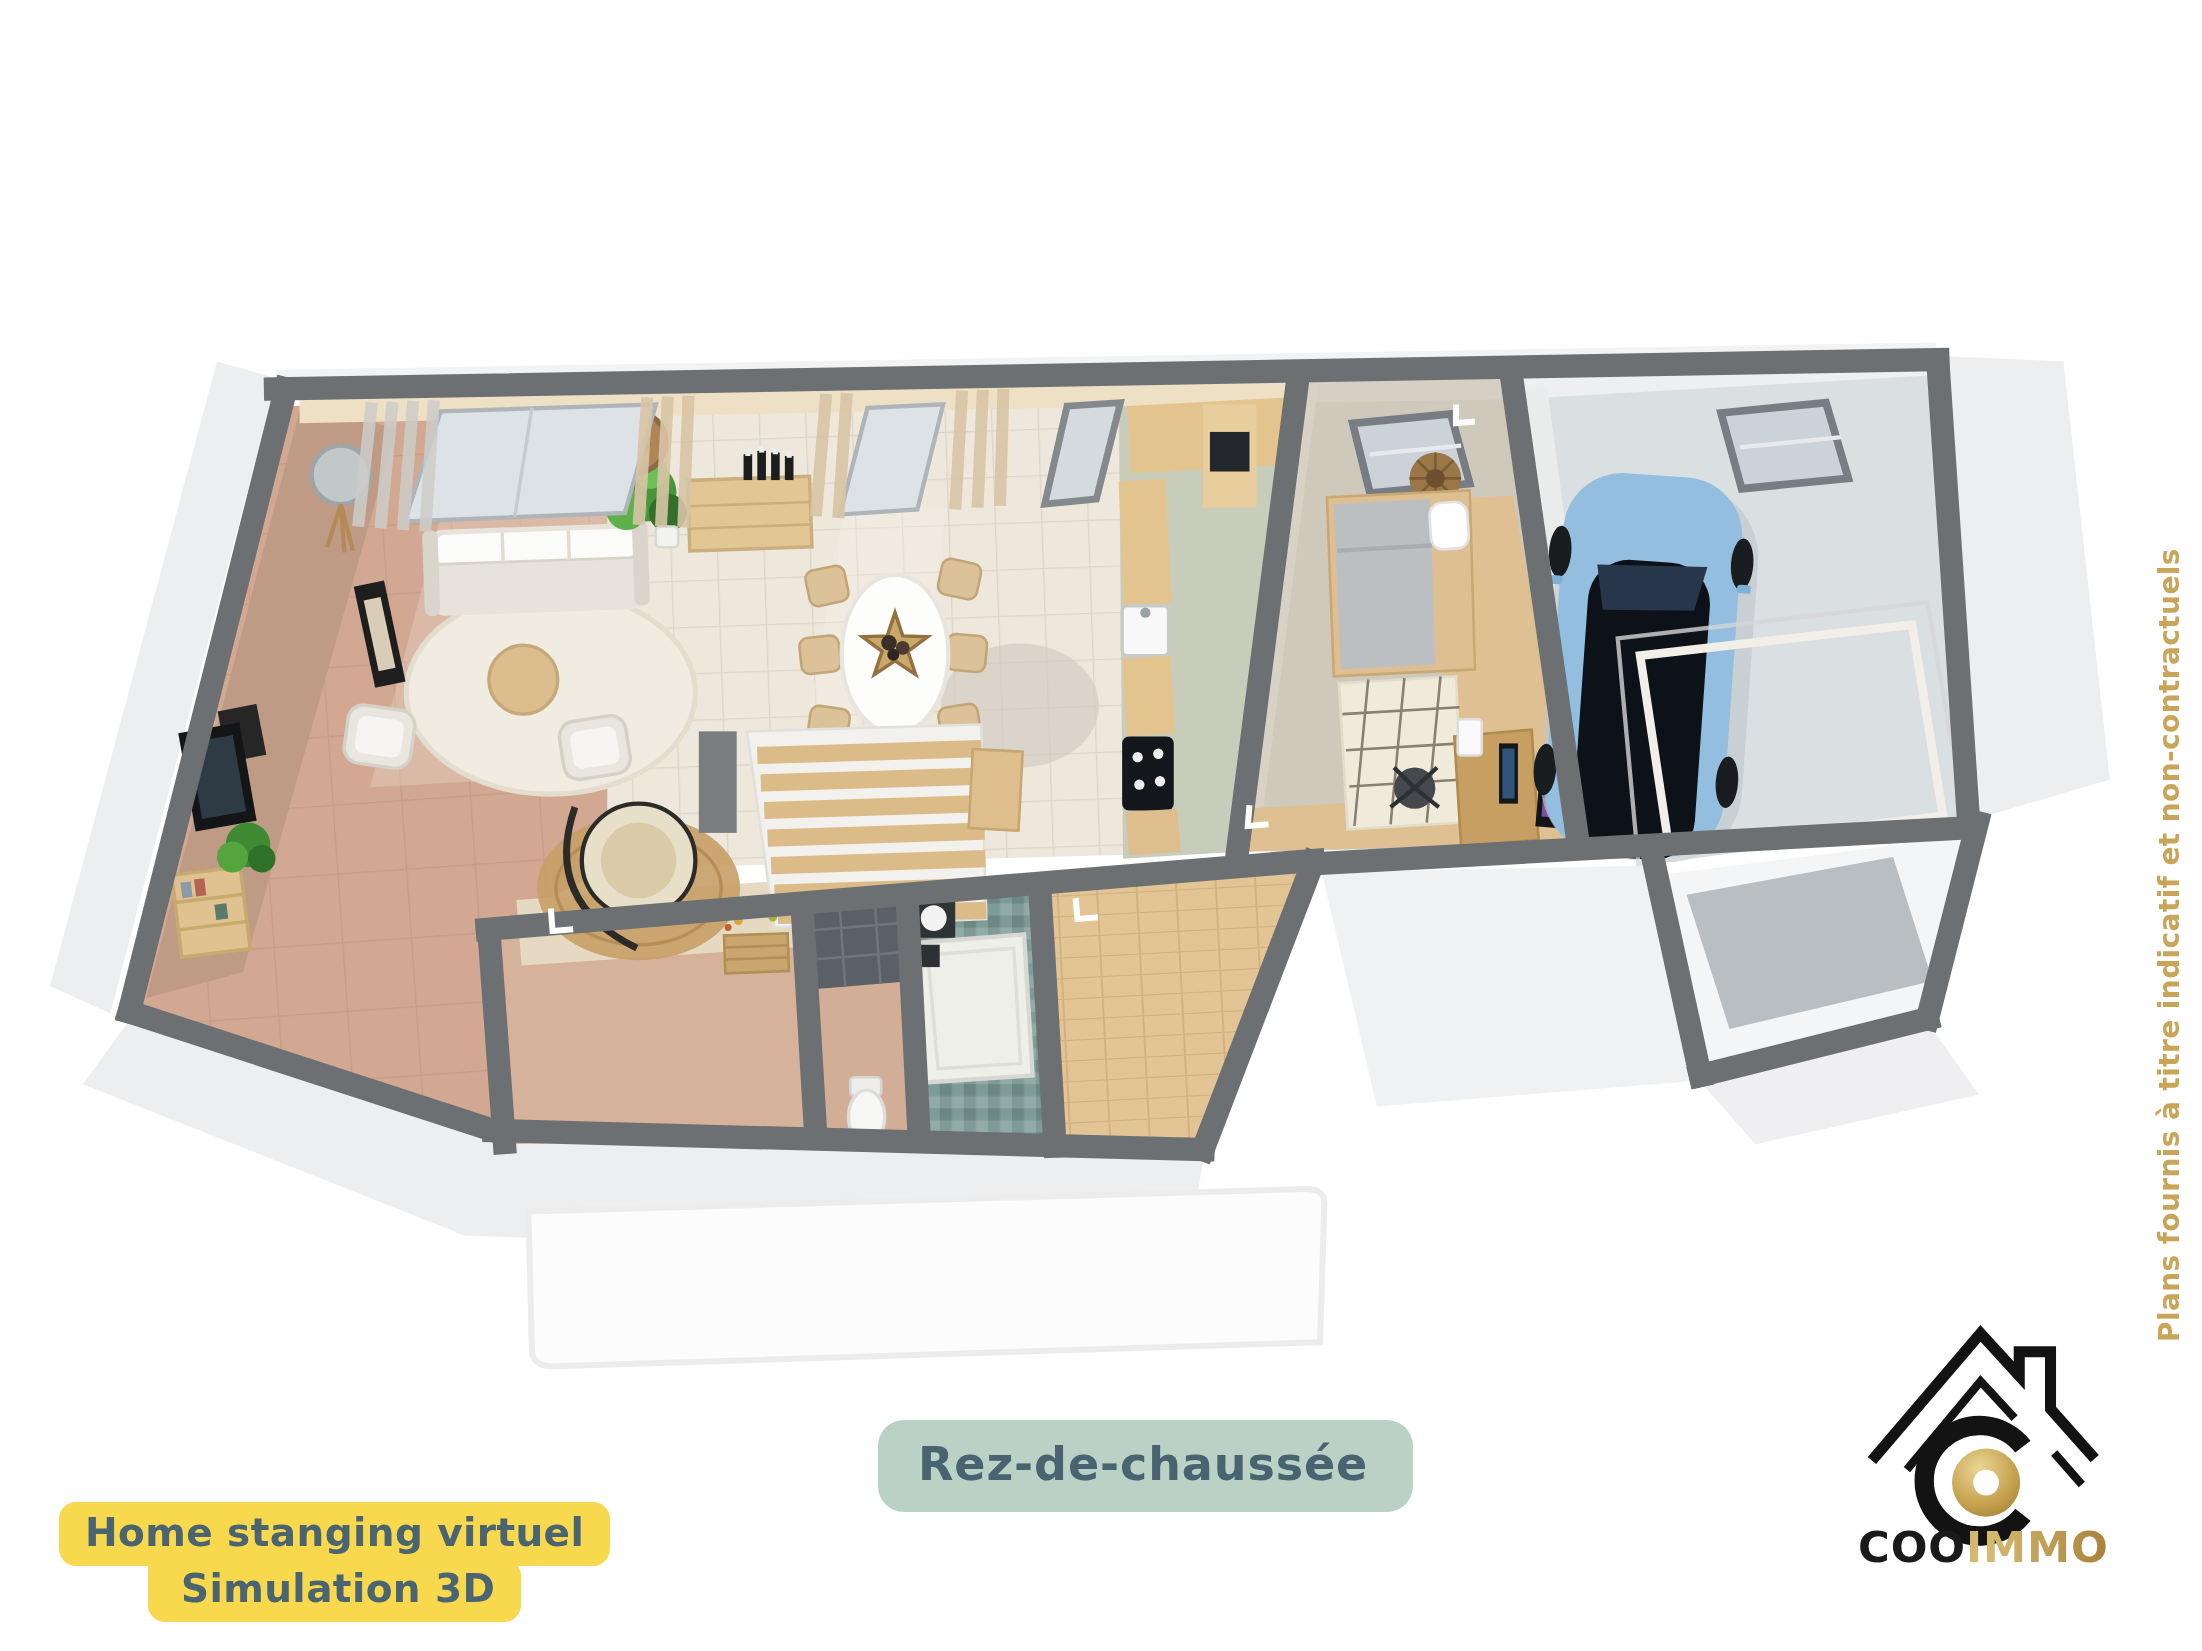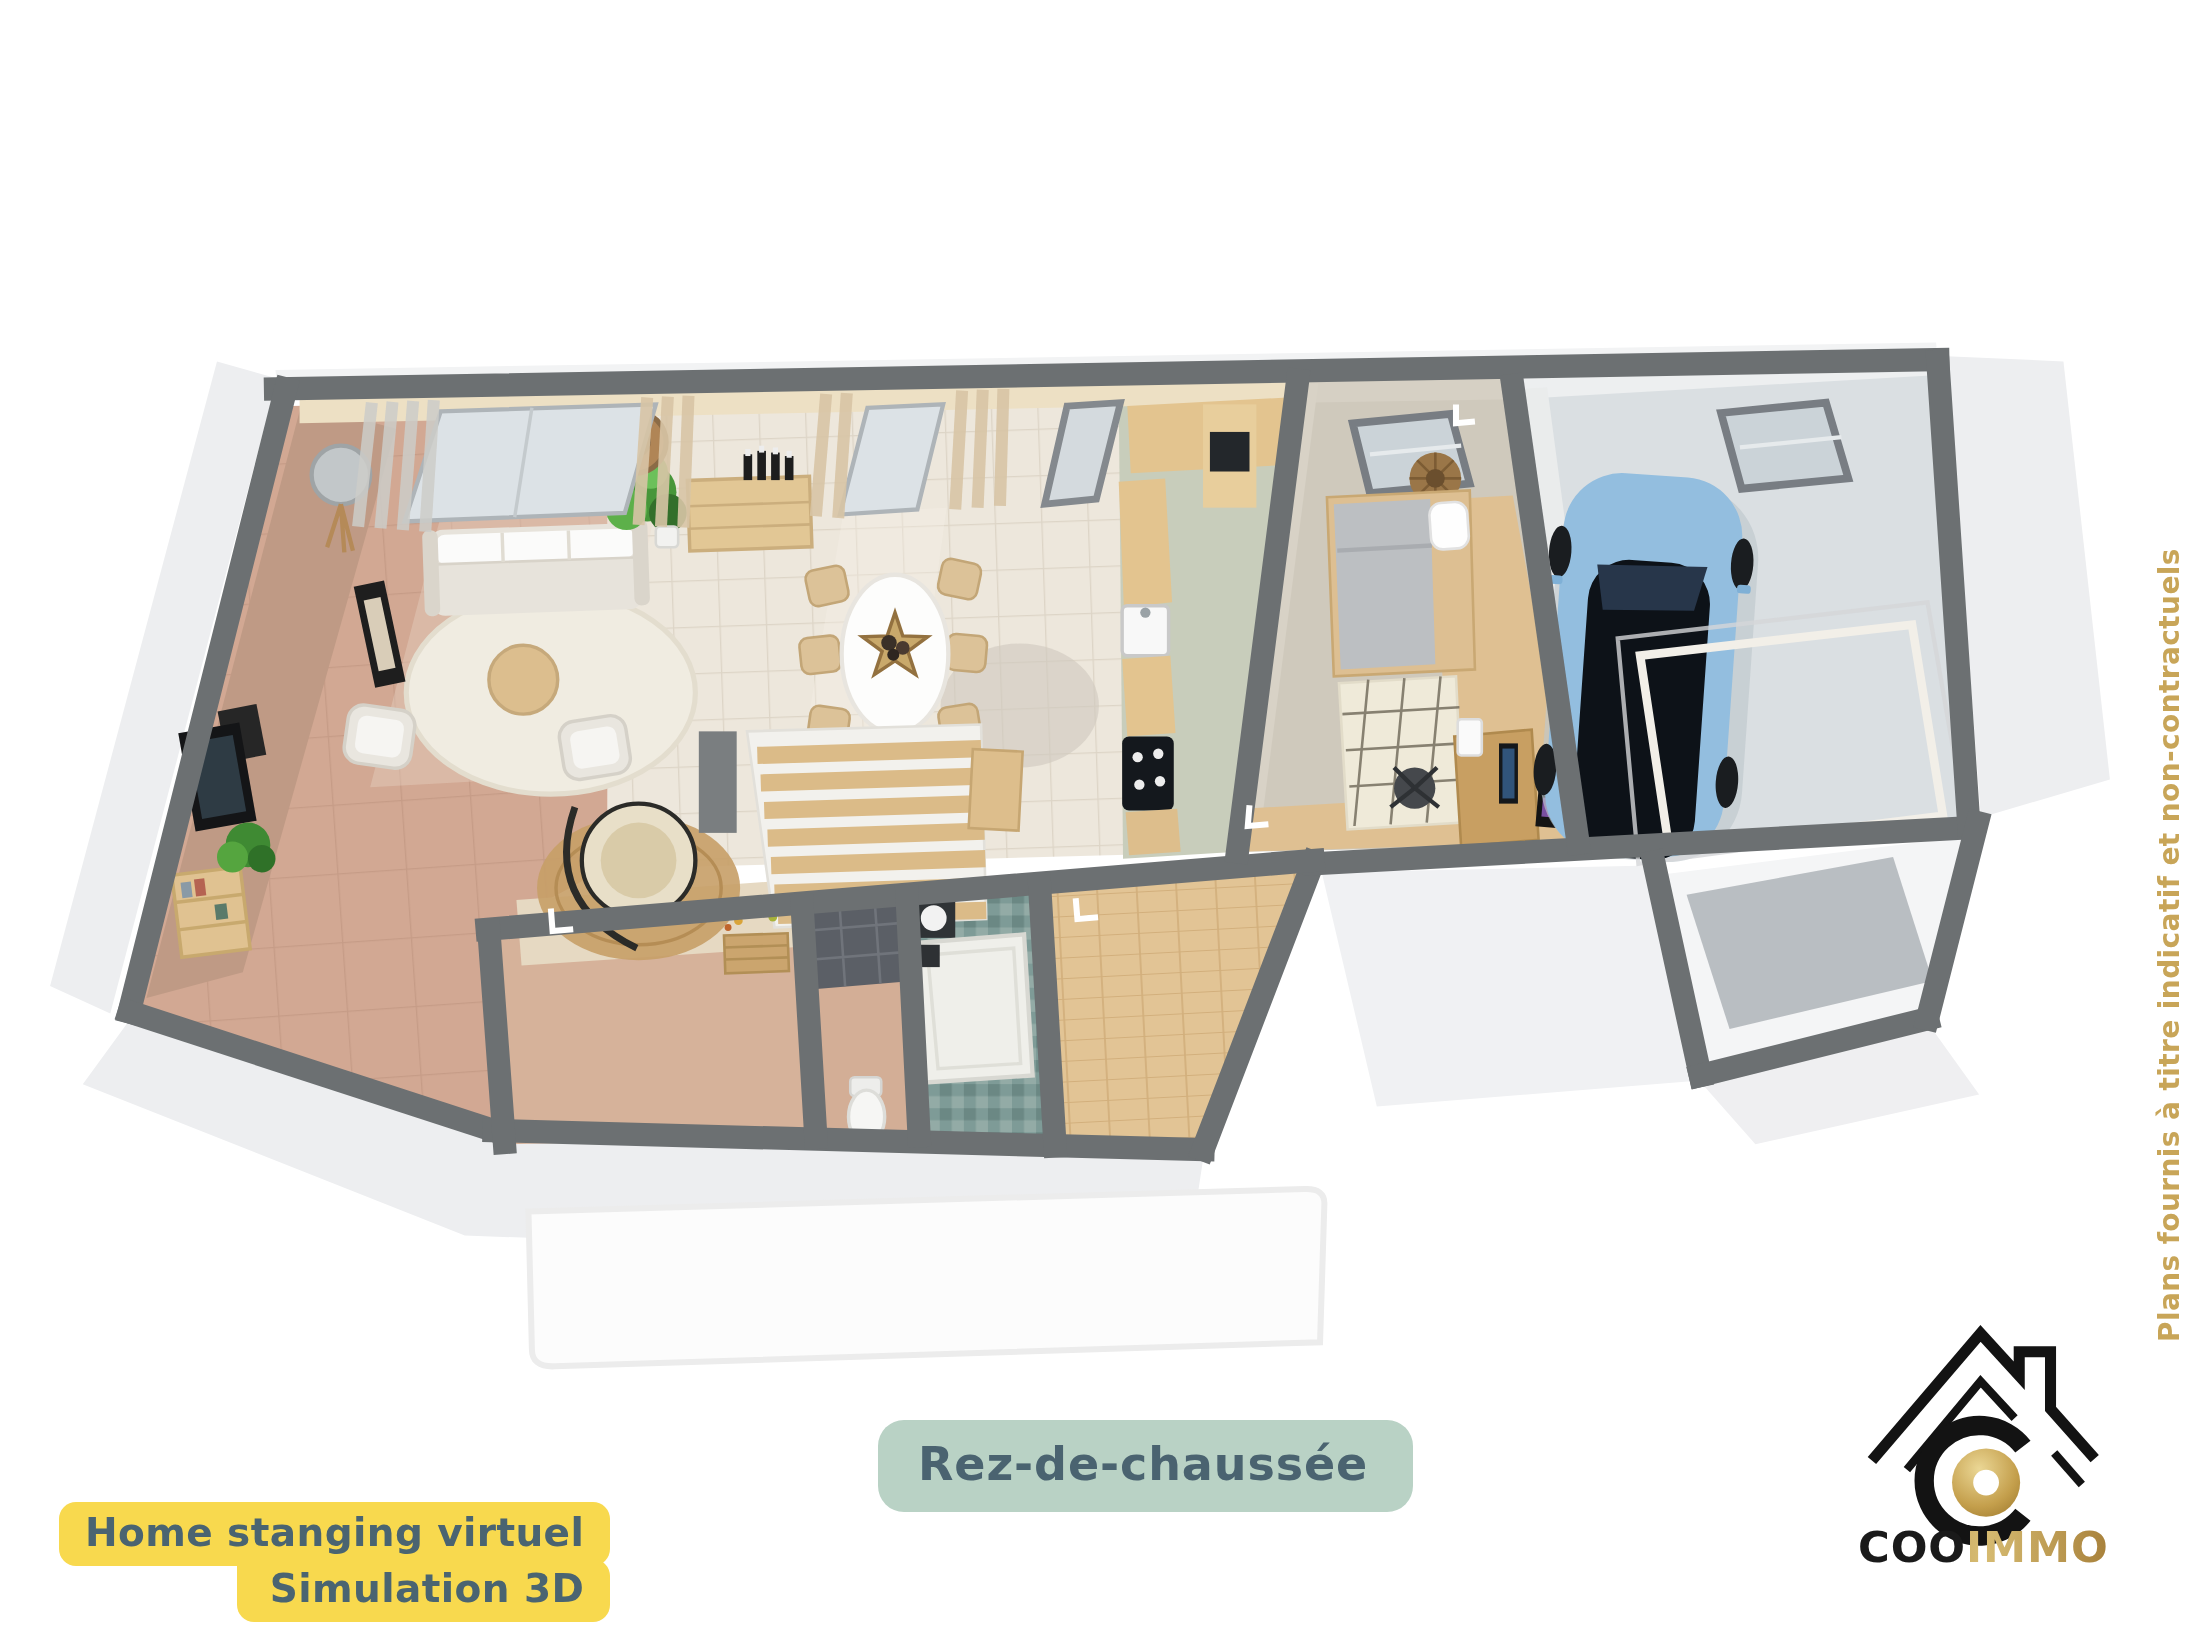--- a/index.html
+++ b/index.html
@@ -3,21 +3,21 @@
 <meta charset="utf-8">
 <style>
   html,body{margin:0;padding:0;background:#ffffff;}
   body{width:2203px;height:1652px;position:relative;overflow:hidden;
        font-family:"DejaVu Sans", sans-serif;}
   svg text{font-family:"DejaVu Sans", sans-serif;}
 
   .plan-wrap{position:absolute;left:0;top:0;width:2203px;height:1652px;}
 
   .badge-stack{position:absolute;left:59px;top:1502px;display:flex;
-               flex-direction:column;align-items:flex-end;}
+               flex-direction:column;align-items:center;}
   .badge{background:var(--badge-bg);color:var(--badge-text);
          font-size:39px;font-weight:bold;letter-spacing:0.4px;
          padding:9.5px 26px 11.2px 26px;border-radius:17px;line-height:1.1;}
   .badge.l2{margin-top:-6.9px;border-top-left-radius:0;padding-left:33px;}
 
   .floor-pill{position:absolute;left:878px;top:1420px;
               background:var(--pill-bg);color:var(--pill-text);
               font-size:46px;font-weight:600;letter-spacing:0.9px;
               padding:17px 45px 20.6px 40px;border-radius:26px;text-align:right;}
 

